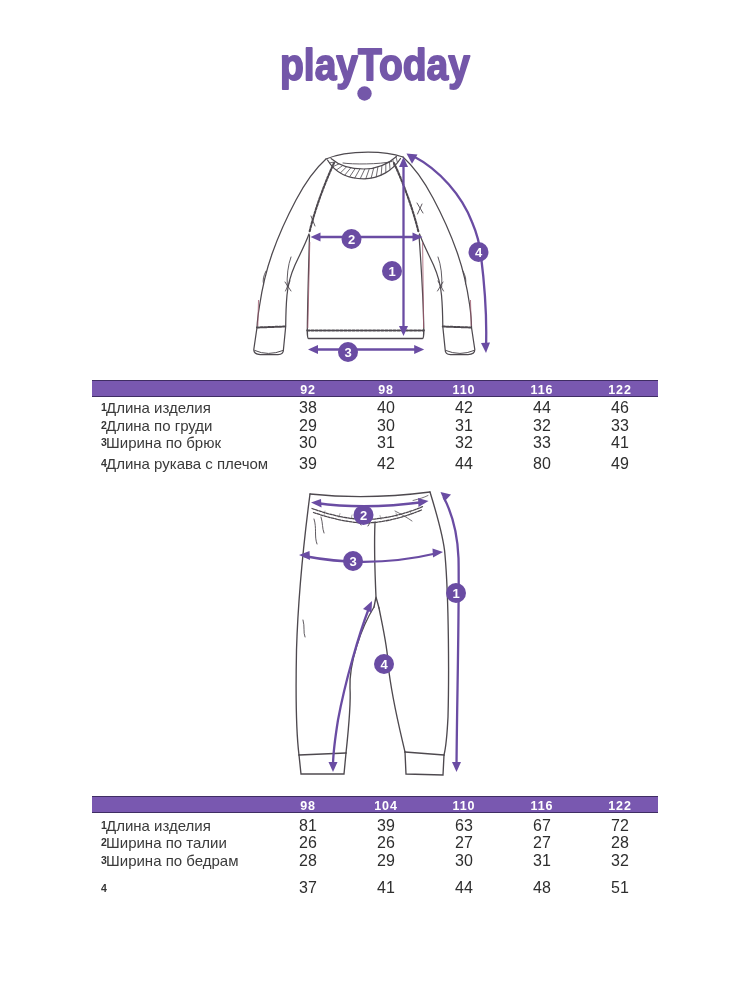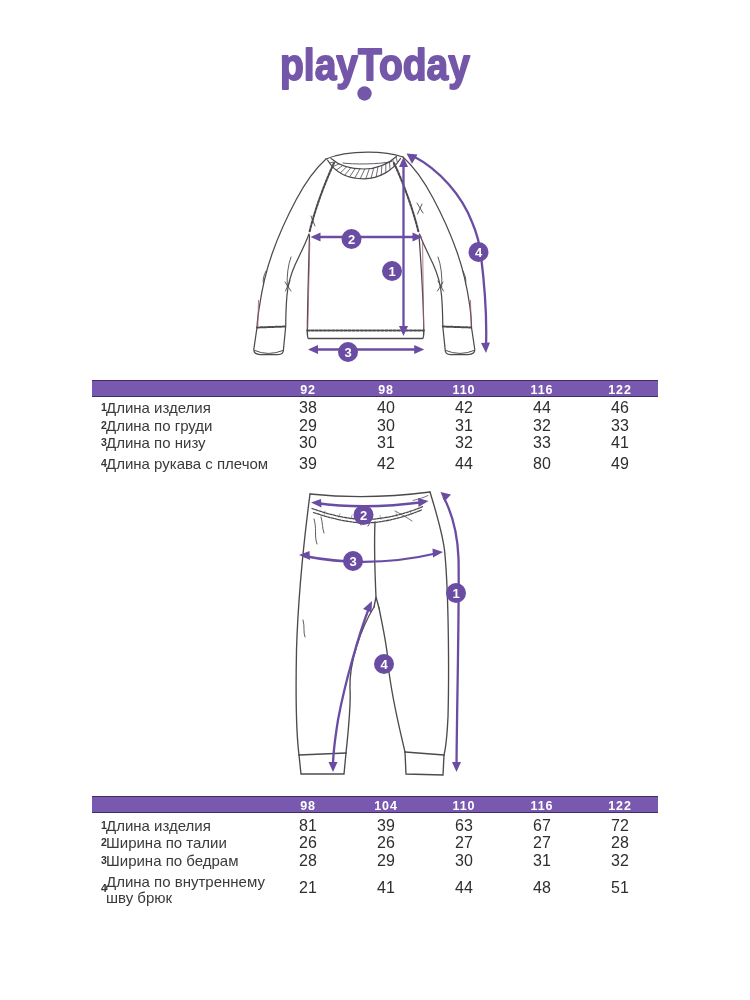--- a/index.html
+++ b/index.html
@@ -185,21 +185,21 @@
     <span class="num">2</span>
       <span class="lab">Длина по груди</span>
     <span class="val" style="left:177px">29</span>
       <span class="val" style="left:255px">30</span>
       <span class="val" style="left:333px">31</span>
       <span class="val" style="left:411px">32</span>
       <span class="val" style="left:489px">33</span>
   </div>
   <div class="row" style="top:434px;height:17px;line-height:17px">
     <span class="num">3</span>
-      <span class="lab">Длина по низу</span>
+      <span class="lab">Ширина по брюк</span>
     <span class="val" style="left:177px">30</span>
       <span class="val" style="left:255px">31</span>
       <span class="val" style="left:333px">32</span>
       <span class="val" style="left:411px">33</span>
       <span class="val" style="left:489px">41</span>
   </div>
   <div class="row" style="top:455px;height:17px;line-height:17px">
     <span class="num">4</span>
       <span class="lab">Длина рукава с плечом</span>
     <span class="val" style="left:177px">39</span>
@@ -240,20 +240,19 @@
     <span class="num">3</span>
       <span class="lab">Ширина по бедрам</span>
     <span class="val" style="left:177px">28</span>
       <span class="val" style="left:255px">29</span>
       <span class="val" style="left:333px">30</span>
       <span class="val" style="left:411px">31</span>
       <span class="val" style="left:489px">32</span>
   </div>
   <div class="row" style="top:871.5px;height:32px;line-height:32px">
     <span class="num">4</span>
-    <span class="lab" style="line-height:16px;top:2px">Длина по внутреннему<br>шву брюк</span>
-    <span class="val" style="left:177px">21</span>
+    <span class="val" style="left:177px">37</span>
       <span class="val" style="left:255px">41</span>
       <span class="val" style="left:333px">44</span>
       <span class="val" style="left:411px">48</span>
       <span class="val" style="left:489px">51</span>
   </div>
 </div>
 
 </body></html>

